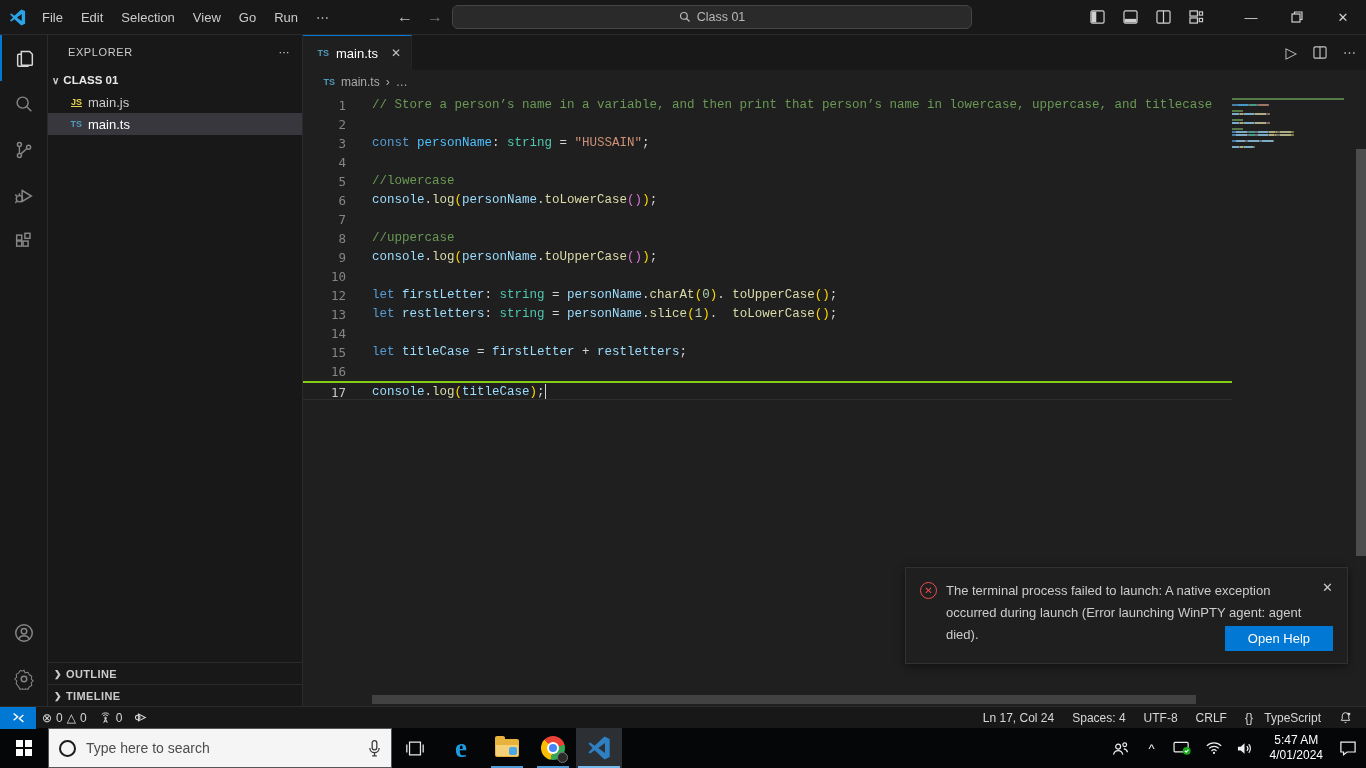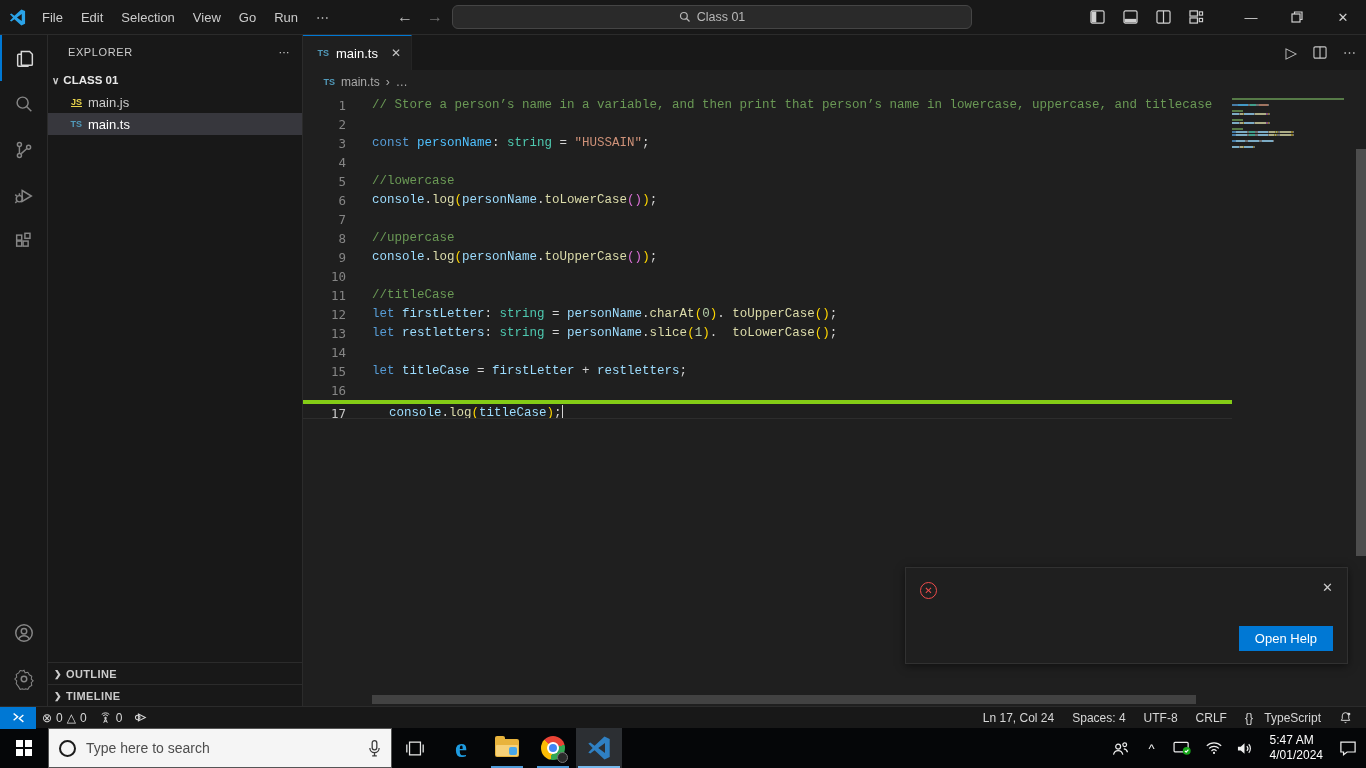--- a/index.html
+++ b/index.html
@@ -47,42 +47,42 @@
   .tab { height:35px; padding:0 10px; background:#1f1f1f; border-right:1px solid #252525;
     border-top:1.5px solid #0078d4; display:flex; align-items:center; gap:7px; color:#ffffff; font-size:13px; }
   .tab .close { color:#c5c5c5; font-size:12px; margin-left:6px; }
   .editor-actions { position:absolute; right:10px; top:0; height:35px; display:flex; align-items:center; gap:16px; color:#c5c5c5; }
   .breadcrumb { height:24px; display:flex; align-items:center; gap:6px; padding-left:16px; color:#a9a9a9; font-size:12px; }
   .code-wrap { position:relative; flex:1; overflow:hidden; font-family:"DejaVu Sans Mono", monospace; font-size:12.5px; }
   .code-lines { position:absolute; top:2px; left:0; right:134px; }
   .code-line { display:flex; height:19px; line-height:19px; white-space:pre; }
   .code-line .ln { width:43px; text-align:right; color:#858585; flex:none; }
   .code-line .lc { margin-left:26px; overflow:hidden;font-family:Liberation Mono, monospace; }
-  .code-line.current { border-top:4px solid #84cc16; border-bottom:1px solid #2d2d2d;gap:17px; }
+  .code-line.current { border-top:2px solid #84cc16; border-bottom:1px solid #2d2d2d; }
   .code-line.current .ln { color:#c6c6c6; }
   .cursor { display:inline-block; width:1.5px; height:15px; background:#d4d4d4; vertical-align:middle; }
   .tok-cm{color:#6a9955} .tok-kw{color:#569cd6} .tok-var{color:#9cdcfe} .tok-cvar{color:#4fc1ff}
   .tok-type{color:#4ec9b0} .tok-str{color:#ce9178} .tok-fn{color:#dcdcaa} .tok-num{color:#b5cea8}
   .tok-pun{color:#d4d4d4} .tok-p1{color:#ffd700} .tok-p2{color:#da70d6}
   .minimap { position:absolute; top:4px; right:10px; width:124px; }
   .mm-line { height:3px; white-space:nowrap; overflow:hidden; }
   .mm-line i { display:inline-block; height:2px; vertical-align:top; opacity:.75; }
   .vscroll { position:absolute; top:55px; right:0; width:10px; height:407px; background:#4d4d4d; }
   .hscroll { position:absolute; bottom:2px; left:69px; width:824px; height:9px; background:#424242; }
 
   
   .toast { position:absolute; right:18px; bottom:81px; width:443px; height:97px; background:#1f1f1f;
     border:1px solid #313131; box-shadow:0 2px 8px rgba(0,0,0,.5); padding:12px 14px; z-index:20; }
   .toast-row { display:flex; gap:9px; }
   .err-badge { width:17px; height:17px; border:1.5px solid #f14c4c; border-radius:50%; color:#f14c4c;
     font-size:10px; display:flex; align-items:center; justify-content:center; flex:none; margin-top:2px; }
   .toast-msg { color:#cccccc; font-size:13px; line-height:22px; width:368px; }
   .toast-close { color:#cccccc; font-size:13px; margin-left:auto; }
   .toast-btn { position:absolute; right:14px; bottom:12px; background:#0078d4; color:#ffffff;
-    font-size:13px; padding:5px 16px; border:none; cursor:pointer; }
+    font-size:13px; padding:5px 23px; border:none; cursor:pointer; }
 
   
   .statusbar { height:22px; background:#181818; border-top:1px solid #2b2b2b; display:flex; align-items:center;
     font-size:12px; color:#d7d7d7; }
   .remote { width:36px; height:22px; background:#0078d4; color:#fff; display:flex; align-items:center; justify-content:center; }
   .sb-item { display:flex; align-items:center; gap:4px; padding:0 6px; }
   .sb-right { margin-left:auto; display:flex; gap:2px; padding-right:6px; }
   .sb-right .sb-item { padding:0 8px; }
 
   
@@ -106,21 +106,21 @@
   .folder-ic .front { position:absolute; left:1px; right:1px; bottom:1px; height:11px; background:#f7d178; border-radius:1px; }
   .folder-ic .dot { position:absolute; right:2px; bottom:2px; width:8px; height:8px; background:#49a7e8; border-radius:2px; }
   .chrome-ic { position:relative; width:24px; height:24px; border-radius:50%;
     background:conic-gradient(from -45deg, #ea4335 0 33%, #34a853 33% 66%, #fbbc05 66% 100%); }
   .chrome-ic::before { content:""; position:absolute; inset:6px; background:#fff; border-radius:50%; }
   .chrome-ic::after { content:""; position:absolute; inset:8px; background:#4285f4; border-radius:50%; }
   .chrome-badge { position:absolute; right:8px; bottom:5px; width:11px; height:11px; background:#2a2a2a;
     border-radius:50%; border:1px solid #777; }
   .tb-tray { margin-left:auto; display:flex; align-items:center; gap:7px; padding-right:6px; color:#eee; }
   .tray-ic { width:24px; height:28px; display:flex; align-items:center; justify-content:center; }
-  .tb-clock { text-align:left; font-size:12px; line-height:15px; color:#fff; padding:0 6px; }
+  .tb-clock { text-align:center; font-size:12px; line-height:15px; color:#fff; padding:0 6px; }
   .mono-caret { font-size:13px; color:#eee; }
 
   svg { display:block; }
 </style>
 </head>
 <body>
 
 <div class="app">
 
   <div class="titlebar">
@@ -305,21 +305,20 @@
             <div class="code-line"><span class="ln">1</span><span class="lc"><span class="tok-cm">// Store a person’s name in a variable, and then print that person’s name in lowercase, uppercase, and titlecase</span></span></div>
             <div class="code-line"><span class="ln">2</span><span class="lc"></span></div>
             <div class="code-line"><span class="ln">3</span><span class="lc"><span class="tok-kw">const </span><span class="tok-cvar">personName</span><span class="tok-pun">: </span><span class="tok-type">string</span><span class="tok-pun"> = </span><span class="tok-str">"HUSSAIN"</span><span class="tok-pun">;</span></span></div>
             <div class="code-line"><span class="ln">4</span><span class="lc"></span></div>
             <div class="code-line"><span class="ln">5</span><span class="lc"><span class="tok-cm">//lowercase</span></span></div>
             <div class="code-line"><span class="ln">6</span><span class="lc"><span class="tok-var">console</span><span class="tok-pun">.</span><span class="tok-fn">log</span><span class="tok-p1">(</span><span class="tok-var">personName</span><span class="tok-pun">.</span><span class="tok-fn">toLowerCase</span><span class="tok-p2">()</span><span class="tok-p1">)</span><span class="tok-pun">;</span></span></div>
             <div class="code-line"><span class="ln">7</span><span class="lc"></span></div>
             <div class="code-line"><span class="ln">8</span><span class="lc"><span class="tok-cm">//uppercase</span></span></div>
             <div class="code-line"><span class="ln">9</span><span class="lc"><span class="tok-var">console</span><span class="tok-pun">.</span><span class="tok-fn">log</span><span class="tok-p1">(</span><span class="tok-var">personName</span><span class="tok-pun">.</span><span class="tok-fn">toUpperCase</span><span class="tok-p2">()</span><span class="tok-p1">)</span><span class="tok-pun">;</span></span></div>
             <div class="code-line"><span class="ln">10</span><span class="lc"></span></div>
-            <div class="code-line"><span class="ln">11</span><span class="lc"><span class="tok-cm">//titleCase</span></span></div>
             <div class="code-line"><span class="ln">12</span><span class="lc"><span class="tok-kw">let </span><span class="tok-var">firstLetter</span><span class="tok-pun">: </span><span class="tok-type">string</span><span class="tok-pun"> = </span><span class="tok-var">personName</span><span class="tok-pun">.</span><span class="tok-fn">charAt</span><span class="tok-p1">(</span><span class="tok-num">0</span><span class="tok-p1">)</span><span class="tok-pun">. </span><span class="tok-fn">toUpperCase</span><span class="tok-p1">()</span><span class="tok-pun">;</span></span></div>
             <div class="code-line"><span class="ln">13</span><span class="lc"><span class="tok-kw">let </span><span class="tok-var">restletters</span><span class="tok-pun">: </span><span class="tok-type">string</span><span class="tok-pun"> = </span><span class="tok-var">personName</span><span class="tok-pun">.</span><span class="tok-fn">slice</span><span class="tok-p1">(</span><span class="tok-num">1</span><span class="tok-p1">)</span><span class="tok-pun">.  </span><span class="tok-fn">toLowerCase</span><span class="tok-p1">()</span><span class="tok-pun">;</span></span></div>
             <div class="code-line"><span class="ln">14</span><span class="lc"></span></div>
             <div class="code-line"><span class="ln">15</span><span class="lc"><span class="tok-kw">let </span><span class="tok-var">titleCase</span><span class="tok-pun"> = </span><span class="tok-var">firstLetter</span><span class="tok-pun"> + </span><span class="tok-var">restletters</span><span class="tok-pun">;</span></span></div>
             <div class="code-line"><span class="ln">16</span><span class="lc"></span></div>
             <div class="code-line current"><span class="ln">17</span><span class="lc"><span class="tok-var">console</span><span class="tok-pun">.</span><span class="tok-fn">log</span><span class="tok-p1">(</span><span class="tok-var">titleCase</span><span class="tok-p1">)</span><span class="tok-pun">;</span><span class="cursor"></span></span></div>
           </div>
         <div class="minimap" id="minimap">
             <div class="mm-line"><i style="width: 112px; background: rgb(106, 153, 85);"></i></div>
             <div class="mm-line"></div>
@@ -341,20 +340,21 @@
           </div>
         <div class="vscroll"></div>
         <div class="hscroll"></div>
       </div>
     </div>
   </div>
 
   <div class="toast">
     <div class="toast-row">
       <span class="err-badge">✕</span>
+      <span class="toast-msg">The terminal process failed to launch: A native exception occurred during launch (Error launching WinPTY agent: agent died).</span>
       <span class="toast-close">✕</span>
     </div>
     <button class="toast-btn">Open Help</button>
   </div>
 
   <div class="statusbar">
     <div class="remote">
       <svg width="13" height="13" viewBox="0 0 16 16">
           <path d="M2 3l5 4.2L2 11.4" fill="none" stroke="#fff" stroke-width="1.7"></path>
           <path d="M14 5 9 9.2l5 4.2" fill="none" stroke="#fff" stroke-width="1.7"></path>

